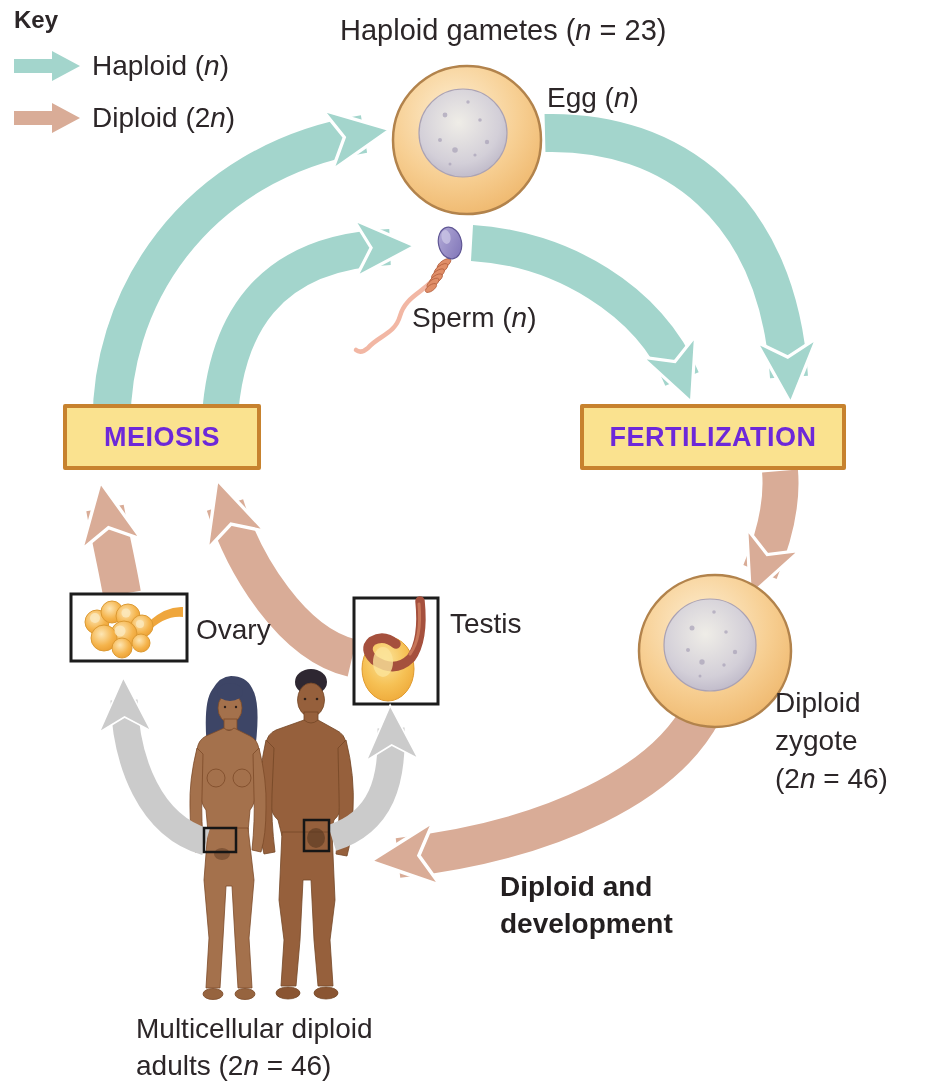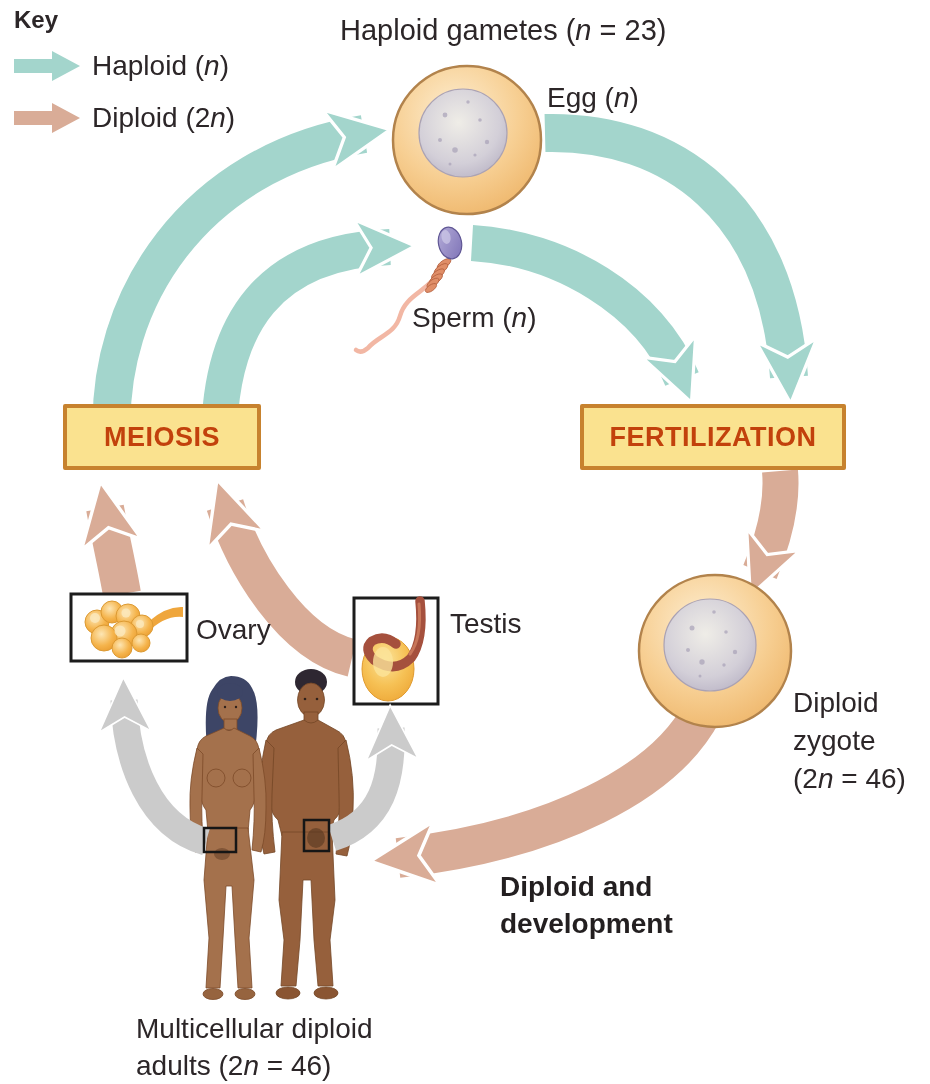--- a/index.html
+++ b/index.html
@@ -8,29 +8,29 @@
   .art{position:absolute;left:0;top:0;width:930px;height:1084px;z-index:1;}
   .lbl{position:absolute;z-index:3;font-size:28px;line-height:1.32;white-space:nowrap;}
   .lbl i{font-style:italic;}
   .key-title{position:absolute;left:14px;top:6px;font-size:24px;font-weight:bold;z-index:3;}
   .key-row{position:absolute;z-index:3;display:flex;align-items:center;gap:10px;}
   .key-row svg{display:block;}
   .key-row .key-label{font-size:28px;}
   .proc-box{position:absolute;z-index:4;box-sizing:border-box;
             background:var(--box-fill,#fae28f);border:4px solid var(--box-border,#c7822e);
             border-radius:2px;display:flex;align-items:center;justify-content:center;
-            font-size:27px;font-weight:bold;letter-spacing:.5px;color:#c2410c;}
+            font-size:27px;font-weight:bold;letter-spacing:.5px;color:#6d28d9;}
   .box-meiosis{left:63px;top:404px;width:198px;height:66px;}
   .box-fert{left:580px;top:404px;width:266px;height:66px;}
   .title{left:340px;top:11px;font-size:29px;}
   .egg-lbl{left:547px;top:80px;}
   .sperm-lbl{left:412px;top:300px;}
   .ovary-lbl{left:196px;top:612px;}
   .testis-lbl{left:450px;top:606px;}
-  .zygote-lbl{left:793px;top:684px;white-space:nowrap;line-height:1.36;}
+  .zygote-lbl{left:775px;top:684px;white-space:nowrap;line-height:1.36;}
   .mitosis-lbl{left:500px;top:868px;font-weight:bold;line-height:1.33;color:#231f20;}
   .adults-lbl{left:136px;top:1010px;line-height:1.33;}
 </style>
 </head>
 <body>
 
 <div class="stage">
 
   <svg class="art" viewBox="0 0 930 1084">
     <defs>

